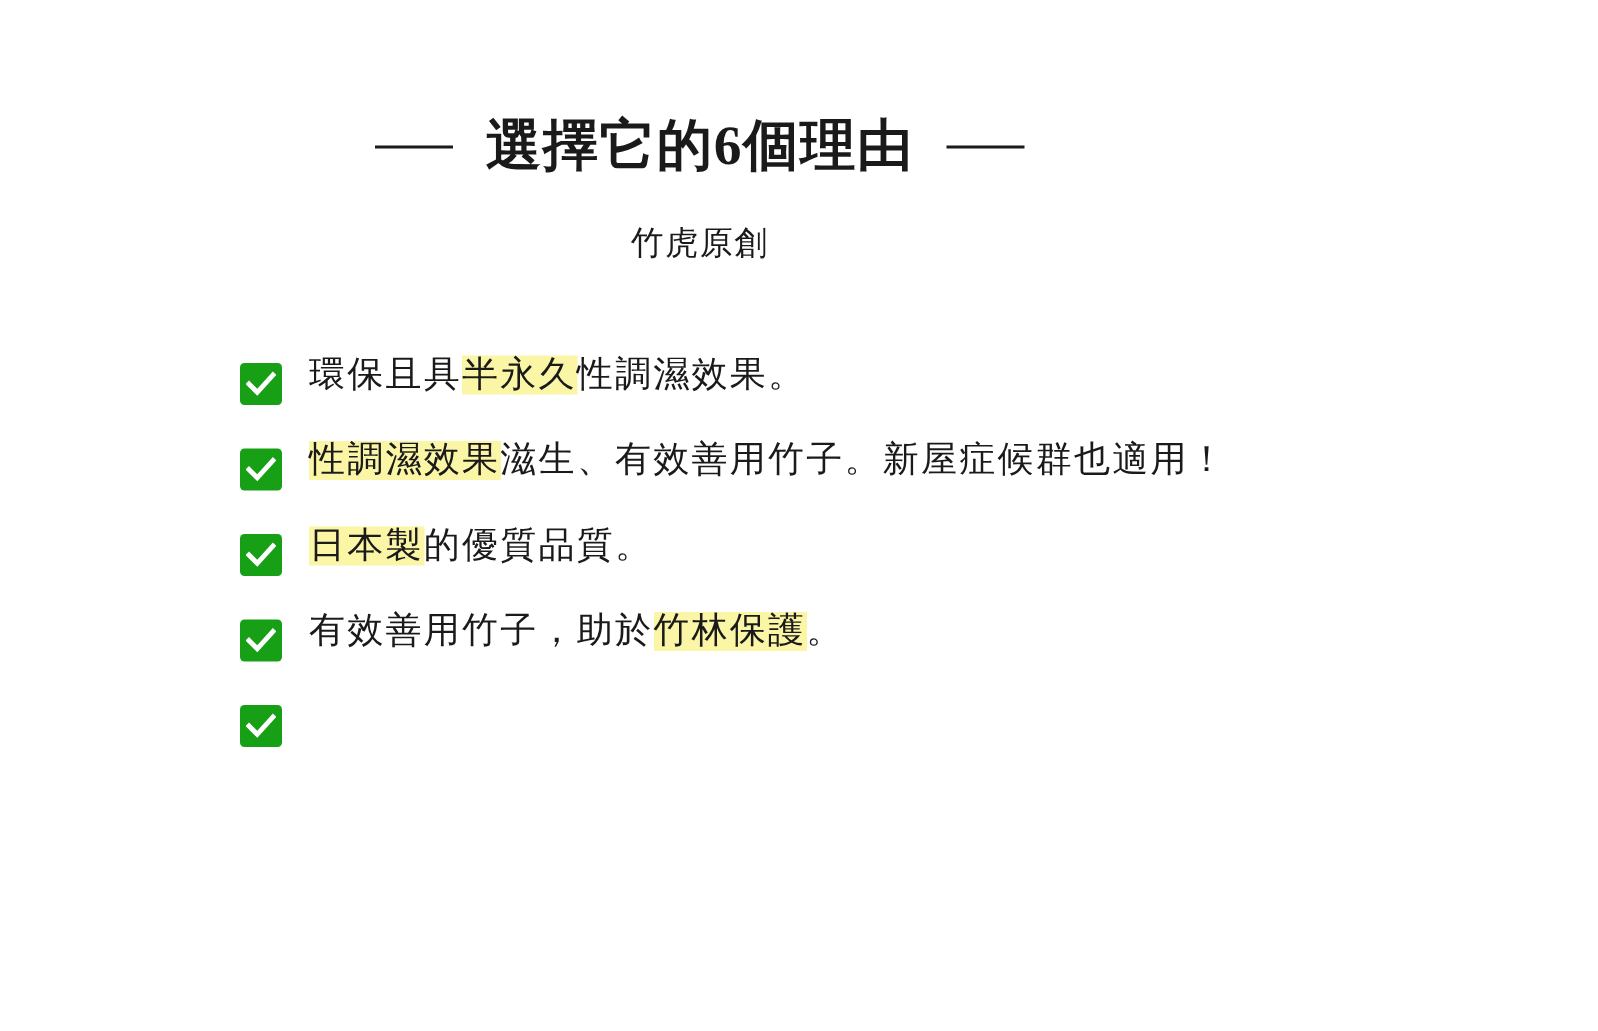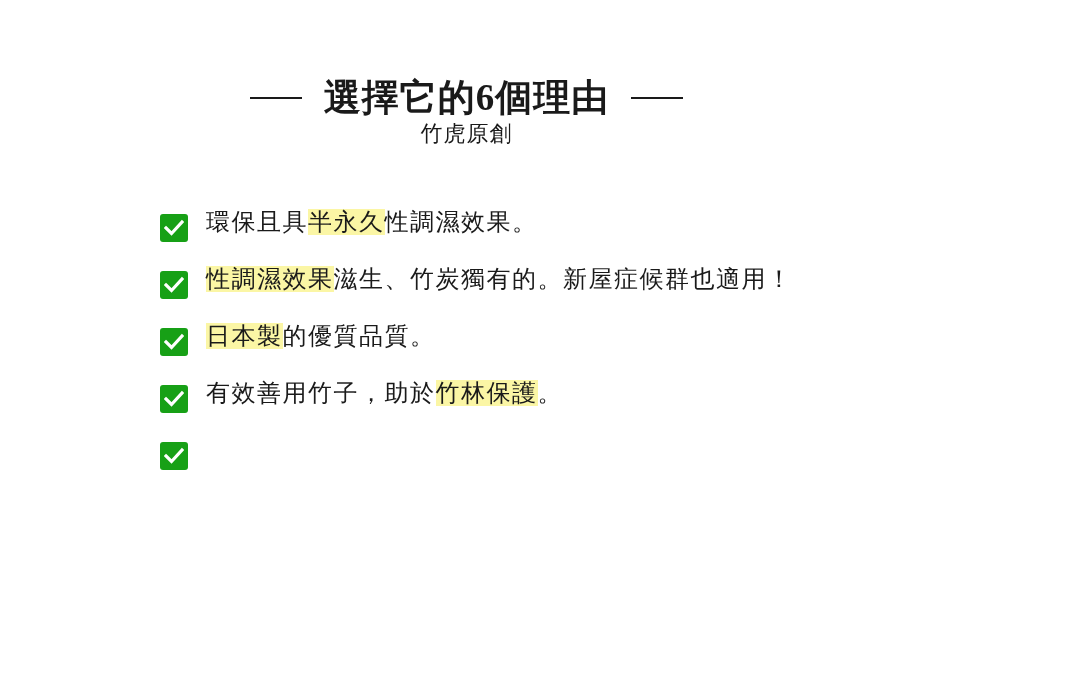--- a/index.html
+++ b/index.html
@@ -37,21 +37,21 @@
     background: #1a1a1a;
   }
   .title {
     font-size: 37px;
     font-weight: bold;
     letter-spacing: 1px;
     line-height: 1.1;
     white-space: nowrap;
   }
   .subtitle {
-    margin-top: 0;
+    margin-top: 28px;
     font-size: 22px;
     font-family: "Liberation Sans", "DejaVu Sans", sans-serif;
     letter-spacing: 1px;
     color: #1a1a1a;
   }
   .list {
     margin: 56px 0 0 0;
     padding: 0 0 0 160px;
     list-style: none;
   }
@@ -110,21 +110,21 @@
       <span class="item-text"><span>環保且具</span><span class="hl">半永久</span><span>性調濕效果。</span></span>
     </li>
 
 
     <li class="list-item">
       <span class="check">
         <svg width="20" height="18" viewBox="0 0 20 18" aria-hidden="true">
           <path d="M2 9 L7.5 14.5 L18 3" fill="none" stroke="#ffffff" stroke-width="3.2" stroke-linecap="square"></path>
         </svg>
       </span>
-      <span class="item-text"><span></span><span class="hl">性調濕效果</span><span>滋生、竹炭獨有的。新屋症候群也適用！</span></span>
+      <span class="item-text"><span></span><span class="hl">性調濕效果</span><span>滋生、有效善用竹子。新屋症候群也適用！</span></span>
     </li>
 
     <li class="list-item">
       <span class="check">
         <svg width="20" height="18" viewBox="0 0 20 18" aria-hidden="true">
           <path d="M2 9 L7.5 14.5 L18 3" fill="none" stroke="#ffffff" stroke-width="3.2" stroke-linecap="square"></path>
         </svg>
       </span>
       <span class="item-text"><span></span><span class="hl">日本製</span><span>的優質品質。</span></span>
     </li>

